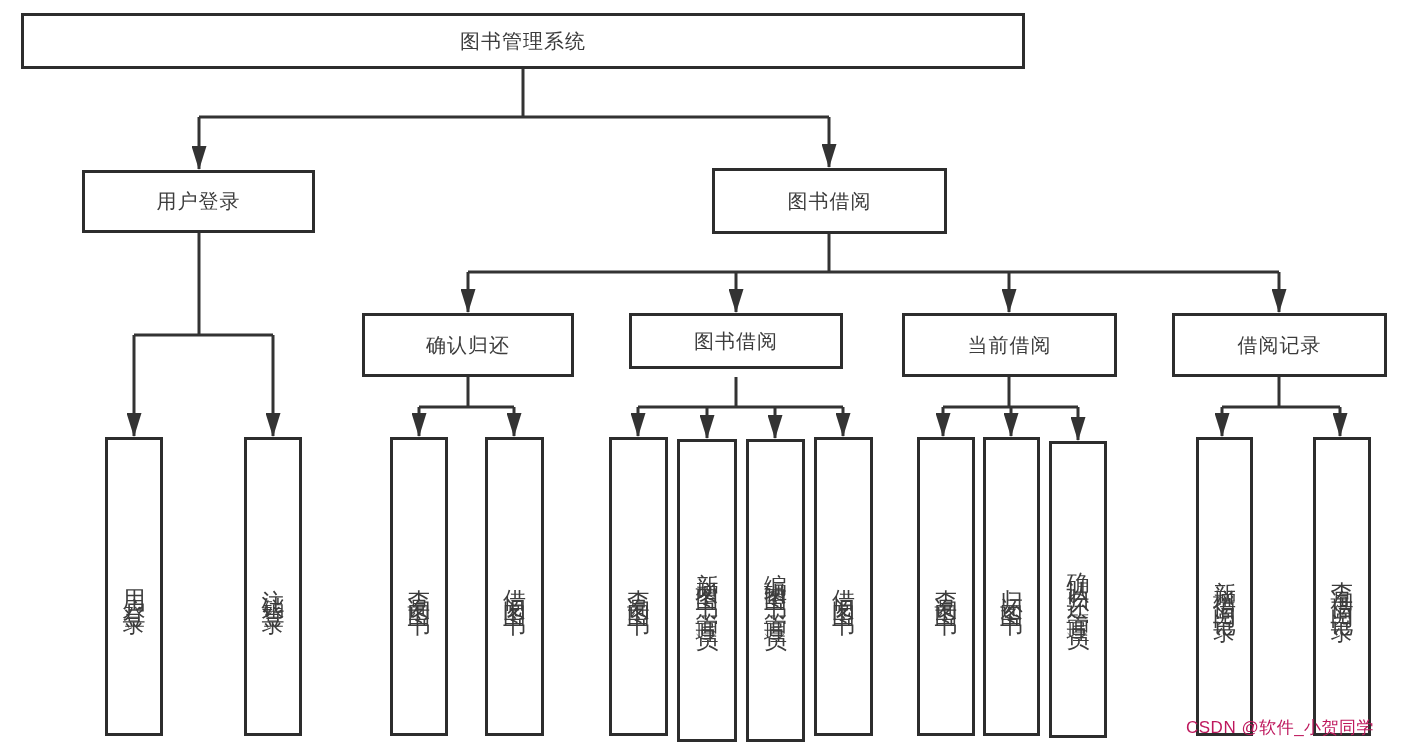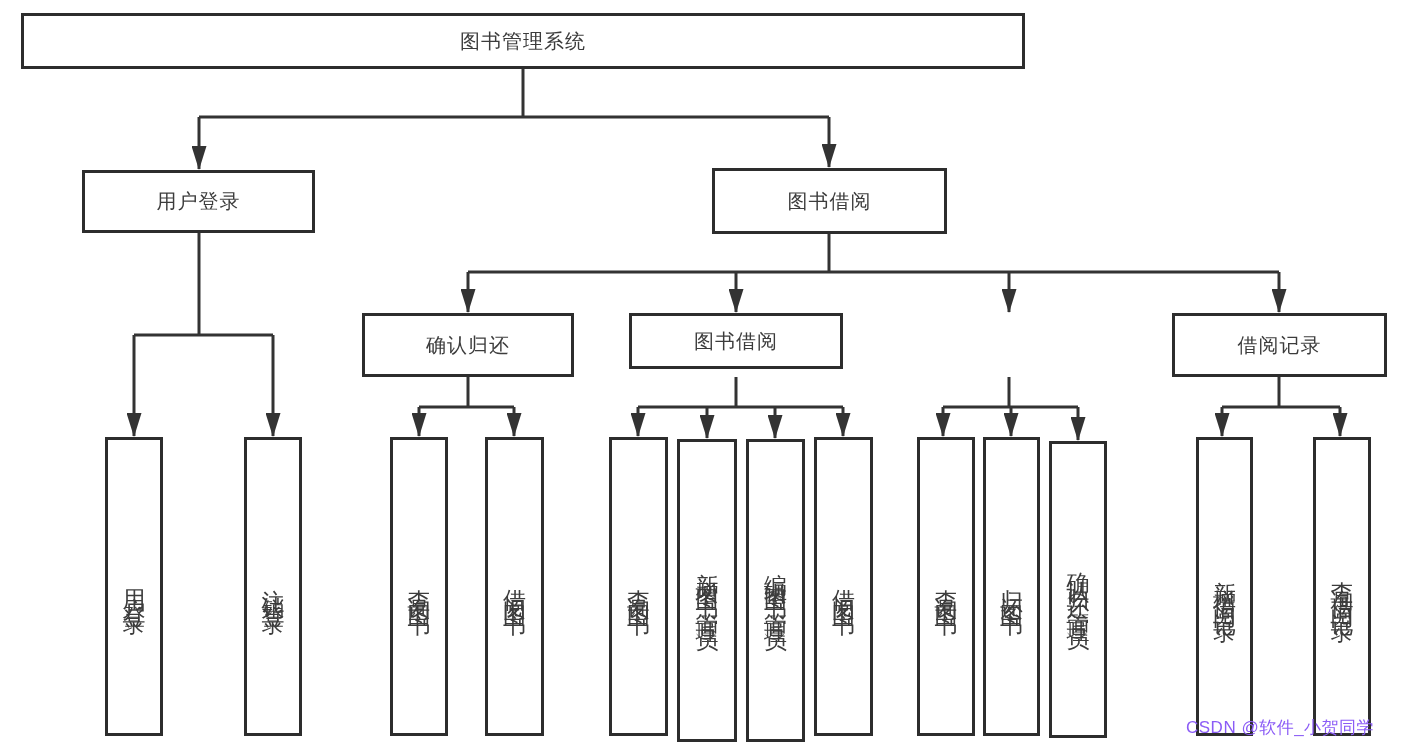--- a/index.html
+++ b/index.html
@@ -30,21 +30,21 @@
     font-size:23px;
     letter-spacing:8px;
     line-height:1;
     white-space:nowrap;
   }
   #watermark{
     position:absolute;
     left:1186px;top:716px;
     width:210px;
     font-size:17px;
-    color:#8b5cf6;
+    color:#be185d;
     white-space:nowrap;
     z-index:3;
     letter-spacing:0.5px;
   }
 </style>
 </head>
 <body>
 
 <div id="stage">
 
@@ -108,20 +108,23 @@
   <div class="box h" style="left:712px;top:168px;width:235px;height:66px">
     <span>图书借阅</span>
   </div>
 
   <div class="box h" style="left:362px;top:313px;width:212px;height:64px">
     <span>确认归还</span>
   </div>
   <div class="box h" style="left:629px;top:313px;width:214px;height:56px">
     <span>图书借阅</span>
   </div>
+  <div class="box h" style="left:902px;top:313px;width:215px;height:64px">
+    <span>当前借阅</span>
+  </div>
   <div class="box h" style="left:1172px;top:313px;width:215px;height:64px">
     <span>借阅记录</span>
   </div>
 
   <div class="box v" style="left:105px;top:437px;width:58px;height:299px">
     <span>用户登录</span>
   </div>
   <div class="box v" style="left:244px;top:437px;width:58px;height:299px">
     <span>注销登录</span>
   </div>

